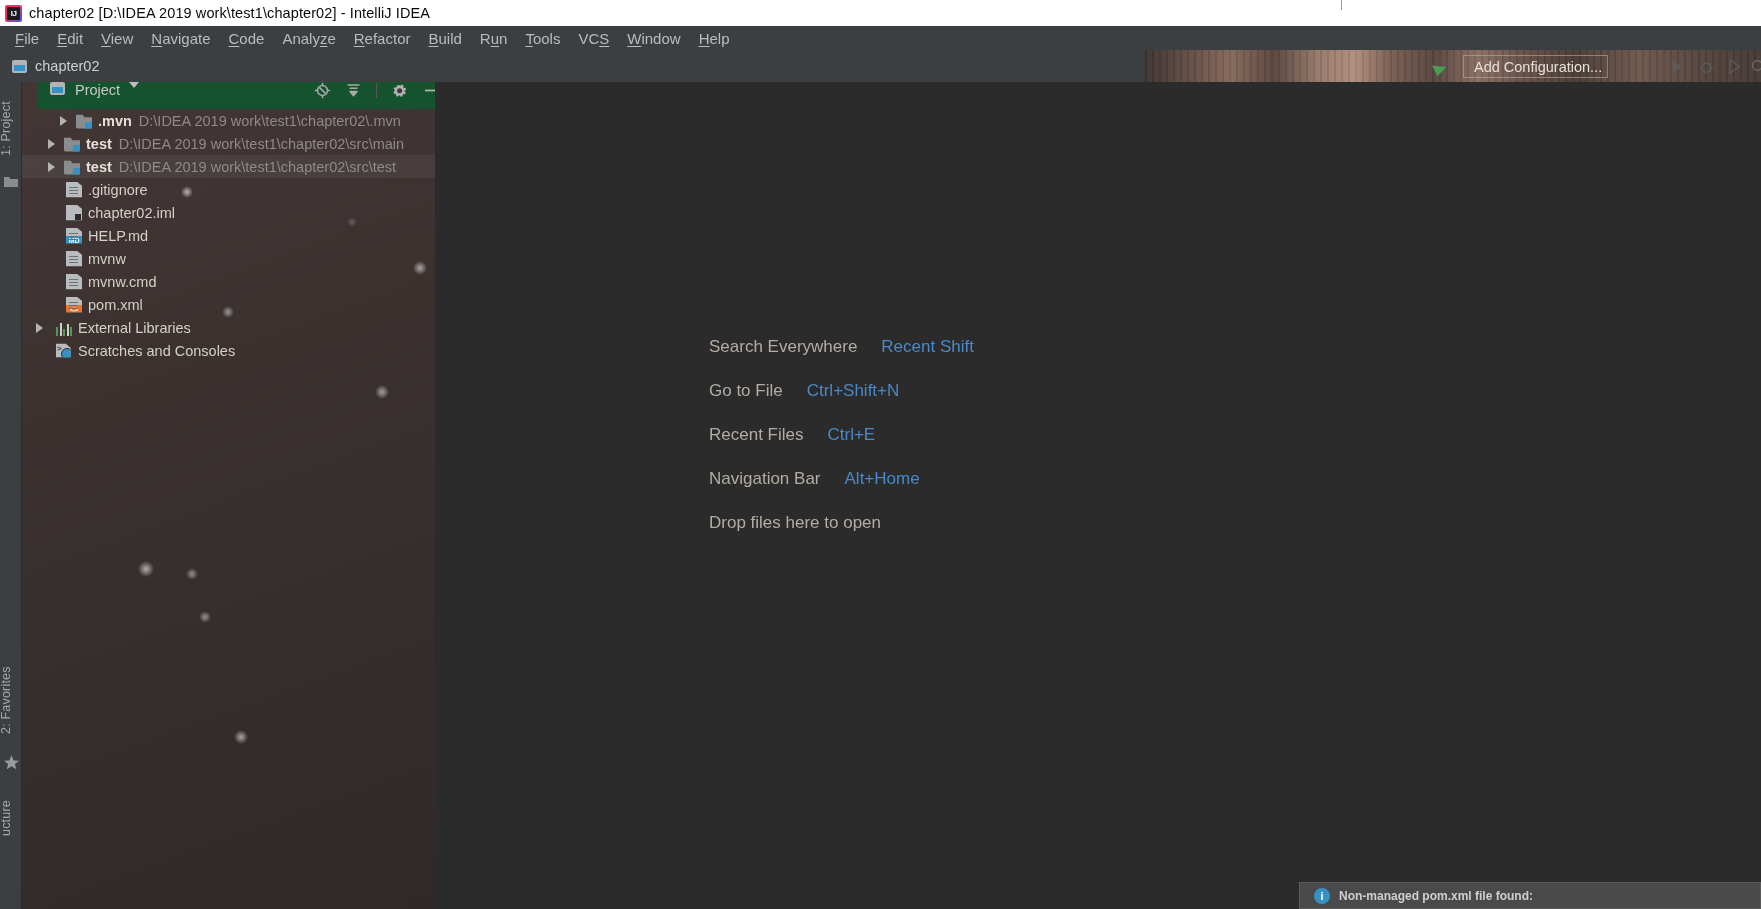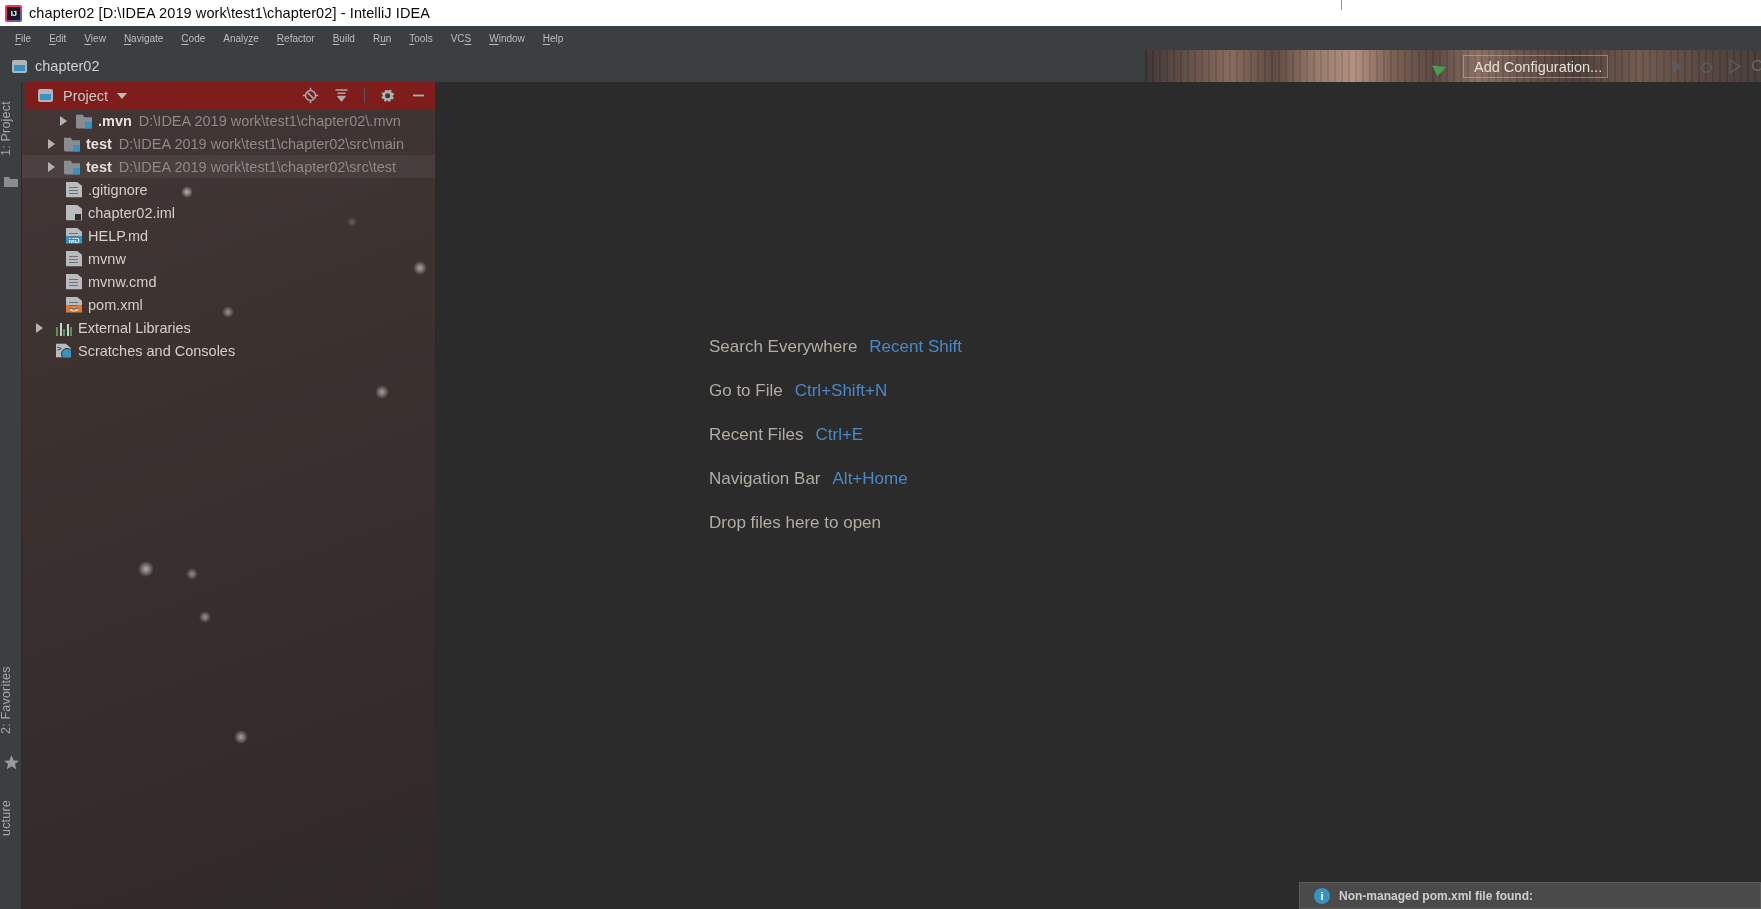--- a/index.html
+++ b/index.html
@@ -46,21 +46,21 @@
     position: absolute; left: 0; top: 0; width: 1px; height: 10px; background:#9b9b9b;
   }
 
   
   .menubar {
     position: absolute; left: 0; top: 26px; width: 1761px; height: 24px;
     background: #3c3f41;
     display: flex; align-items: center; padding-left: 6px;
   }
   .menu-item {
-    color: #bbbbbb; font-size: 10px; padding: 2px 9px; white-space: nowrap;
+    color: #bbbbbb; font-size: 15px; padding: 2px 9px; white-space: nowrap;
     cursor: default;
   }
   .menu-item u { text-decoration: underline; text-underline-offset: 2px; }
 
   
   .toolbar {
     position: absolute; left: 0; top: 50px; width: 1761px; height: 32px;
     background: #3c3f41; overflow: hidden;
   }
   
@@ -132,23 +132,23 @@
       radial-gradient(circle at 206px 230px, rgba(255,255,255,.42) 0 1px, rgba(255,255,255,0) 6px),
       radial-gradient(circle at 360px 310px, rgba(255,255,255,.48) 0 1px, rgba(255,255,255,0) 7px),
       radial-gradient(circle at 124px 487px, rgba(255,255,255,.55) 0 1px, rgba(255,255,255,0) 8px),
       radial-gradient(circle at 170px 492px, rgba(255,255,255,.40) 0 1px, rgba(255,255,255,0) 6px),
       radial-gradient(circle at 183px 535px, rgba(255,255,255,.42) 0 1px, rgba(255,255,255,0) 6px),
       radial-gradient(circle at 219px 655px, rgba(255,255,255,.50) 0 1px, rgba(255,255,255,0) 7px),
       radial-gradient(circle at 330px 140px, rgba(255,255,255,.18) 0 1px, rgba(255,255,255,0) 5px),
       linear-gradient(160deg, #433736 0%, #3b3230 35%, #352d2c 70%, #2f2927 100%);
   }
   .panel-head {
-    position: absolute; left: 4px; top: 0; width: 413px; height: 27px;
-    background: #7f1d1d;
-    display: flex; align-items: center;
+    position: absolute; left: 16px; top: 0; width: 413px; height: 27px;
+    background: #14532d;
+    display: flex; align-items: flex-start;
   }
   .ph-icon {
     width: 15px; height: 13px; margin-left: 12px; flex: none; border: 2px solid #b4b4b4;
     border-radius: 2px; background: #3592c4; position: relative;
   }
   .ph-icon::before{ content:""; position:absolute; left:0; right:0; top:0; height:3px; background:#b4b4b4; }
   .ph-label { color: #c8c8c8; font-size: 14.5px; margin-left: 10px; }
   .ph-caret {
     margin-left: 9px; width: 0; height: 0;
     border-left: 5px solid transparent; border-right: 5px solid transparent;
@@ -215,21 +215,21 @@
     border-radius:50%; background:#3592c4; border:1.5px solid #2e2e2e;
   }
 
   
   .editor {
     position: absolute; left: 435px; top: 82px; width: 1326px; height: 827px;
     background: #2b2b2b;
   }
   .hints { position: absolute; left: 274px; top: 255px; }
   .hint-row {
-    display: flex; align-items: baseline; gap: 12px; height: 44px;
+    display: flex; align-items: baseline; gap: 24px; height: 44px;
     font-size: 17px; white-space: nowrap;
   }
   .hint-label { color: #b3aca4; }
   .hint-key { color: #4a88c7; }
 
   
   .balloon {
     position: absolute; left: 1299px; top: 882px; width: 462px; height: 27px;
     background: #4a4a4a; border: 1px solid #5a5a5a;
     display: flex; align-items: center; gap: 9px; padding-left: 14px;

